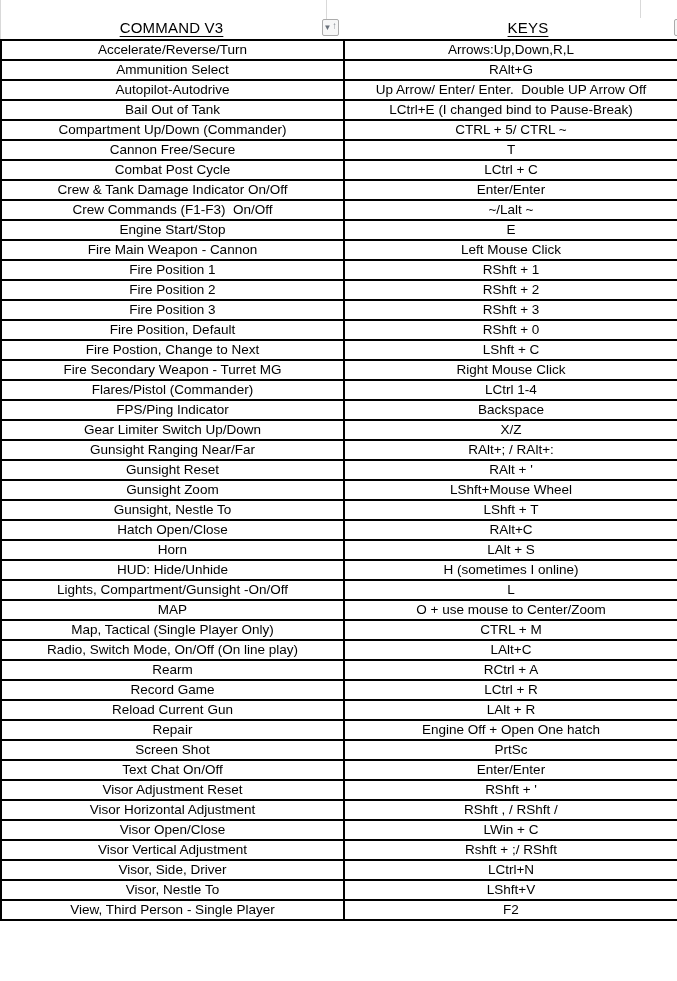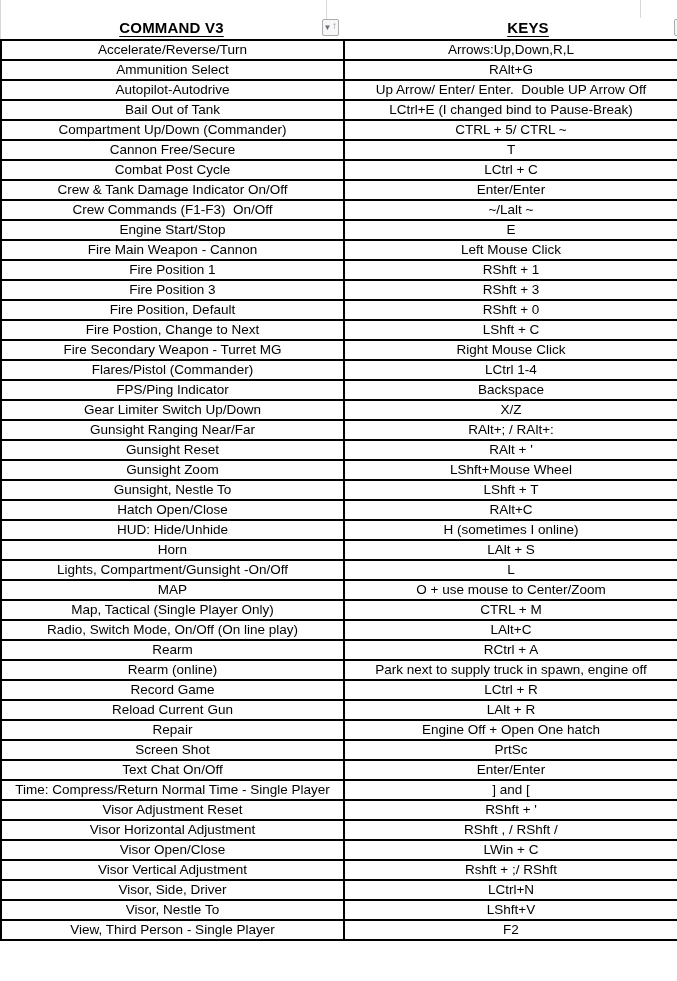--- a/index.html
+++ b/index.html
@@ -20,21 +20,21 @@
   
   .header-row { position:relative; height:39px; }
   .hcell {
     position:absolute; top:0; height:100%;
     display:flex; align-items:flex-end; justify-content:center;
     padding-bottom:3px; box-sizing:border-box;
   }
   .hcell.left  { left:0;     width:343px; }
   .hcell.right { left:361px; width:334px; }
   .htext {
-    font-weight:bold; font-size:15px;
+    font-weight:normal; font-size:15px;
     text-decoration:underline; text-underline-offset:3px;
     letter-spacing:0.2px;
   }
   .filter-btn {
     position:absolute; bottom:3px; right:4px;
     width:17px; height:17px;
     background:#f7f7f7;
     border:1px solid #ababab; border-radius:2px;
     padding:0; margin:0;
     display:flex; align-items:center; justify-content:center;
@@ -130,20 +130,24 @@
       </tr>
       <tr>
         <td>Fire Main Weapon - Cannon</td>
         <td>Left Mouse Click</td>
       </tr>
       <tr>
         <td>Fire Position 1</td>
         <td>RShft + 1</td>
       </tr>
       <tr>
+        <td>Fire Position 2</td>
+        <td>RShft + 2</td>
+      </tr>
+      <tr>
         <td>Fire Position 3</td>
         <td>RShft + 3</td>
       </tr>
       <tr>
         <td>Fire Position, Default</td>
         <td>RShft + 0</td>
       </tr>
       <tr>
         <td>Fire Postion, Change to Next</td>
         <td>LShft + C</td>
@@ -178,76 +182,68 @@
       </tr>
       <tr>
         <td>Gunsight, Nestle To</td>
         <td>LShft + T</td>
       </tr>
       <tr>
         <td>Hatch Open/Close</td>
         <td>RAlt+C</td>
       </tr>
       <tr>
+        <td>Horn</td>
+        <td>LAlt + S</td>
+      </tr>
+      <tr>
         <td>HUD: Hide/Unhide</td>
         <td>H (sometimes I online)</td>
       </tr>
       <tr>
-        <td>Horn</td>
-        <td>LAlt + S</td>
-      </tr>
-      <tr>
         <td>Lights, Compartment/Gunsight -On/Off</td>
         <td>L</td>
       </tr>
       <tr>
         <td>MAP</td>
         <td>O + use mouse to Center/Zoom</td>
       </tr>
       <tr>
         <td>Map, Tactical (Single Player Only)</td>
         <td>CTRL + M</td>
       </tr>
       <tr>
         <td>Radio, Switch Mode, On/Off (On line play)</td>
         <td>LAlt+C</td>
       </tr>
       <tr>
         <td>Rearm</td>
         <td>RCtrl + A</td>
       </tr>
       <tr>
-        <td>Rearm (online)</td>
-        <td>Park next to supply truck in spawn, engine off</td>
-      </tr>
-      <tr>
         <td>Record Game</td>
         <td>LCtrl + R</td>
       </tr>
       <tr>
         <td>Reload Current Gun</td>
         <td>LAlt + R</td>
       </tr>
       <tr>
         <td>Repair</td>
         <td>Engine Off + Open One hatch</td>
       </tr>
       <tr>
         <td>Screen Shot</td>
         <td>PrtSc</td>
       </tr>
       <tr>
         <td>Text Chat On/Off</td>
         <td>Enter/Enter</td>
       </tr>
       <tr>
-        <td>Time: Compress/Return Normal Time - Single Player</td>
-        <td>] and [</td>
-      </tr>
-      <tr>
         <td>Visor Adjustment Reset</td>
         <td>RShft + '</td>
       </tr>
       <tr>
         <td>Visor Horizontal Adjustment</td>
         <td>RShft , / RShft /</td>
       </tr>
       <tr>
         <td>Visor Open/Close</td>
         <td>LWin + C</td>

